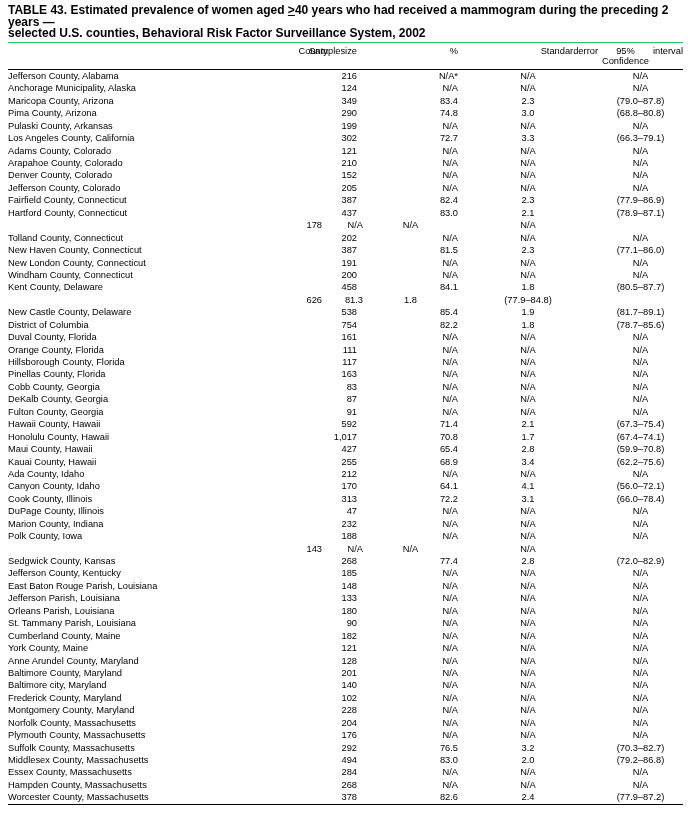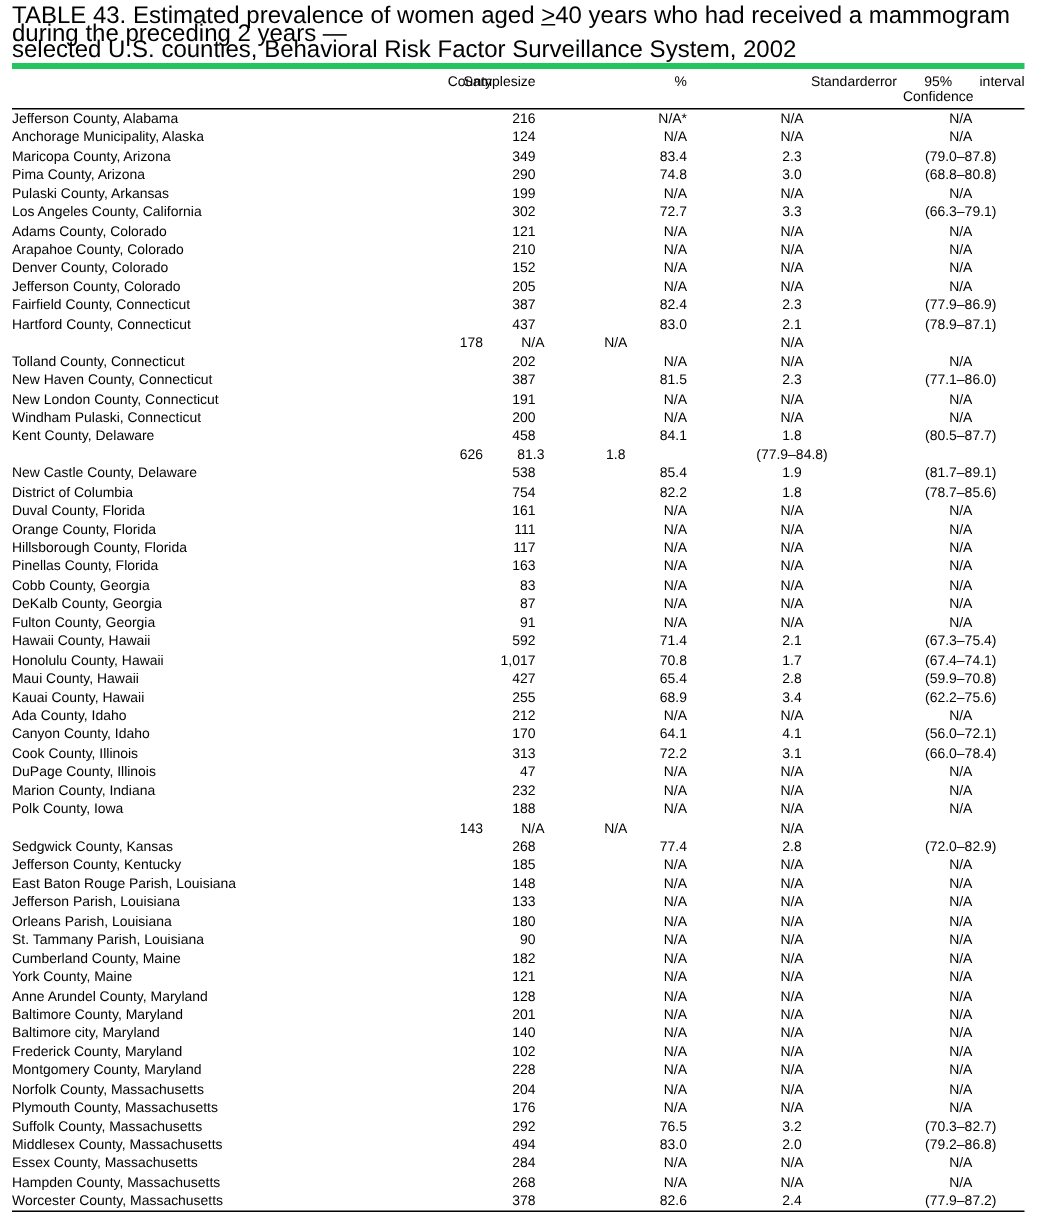--- a/index.html
+++ b/index.html
@@ -7,25 +7,25 @@
   body {
     width: 691px;
     height: 819px;
     font-family: "Liberation Sans", sans-serif;
     color: #000;
     overflow: hidden;
   }
   .page { padding: 5px 8px 0 8px; }
 
   .title {
-    font-size: 16px;
-    font-weight: normal;
+    font-size: 12px;
+    font-weight: bold;
     line-height: 11.6px;
     padding-bottom: 2px;
-    border-bottom: 4px solid #22c55e;
+    border-bottom: 1px solid #22c55e;
   }
   .gte { text-decoration: underline; text-underline-offset: 1px; }
 
   .grid-cols {
     display: grid;
     grid-template-columns: 320px 35px 95px 140px 85px;
   }
 
   .hdr {
     font-size: 9.3px;
@@ -205,21 +205,21 @@
 
   <div class="row grid-cols">
     <div class="c-county">New London County, Connecticut</div>
     <div class="c-n">191</div>
     <div class="c-pct">N/A</div>
     <div class="c-se">N/A</div>
     <div class="c-ci">N/A</div>
   </div>
 
   <div class="row grid-cols">
-    <div class="c-county">Windham Pulaski, Connecticut</div>
+    <div class="c-county">Windham County, Connecticut</div>
     <div class="c-n">200</div>
     <div class="c-pct">N/A</div>
     <div class="c-se">N/A</div>
     <div class="c-ci">N/A</div>
   </div>
 
   <div class="row grid-cols">
     <div class="c-county">Kent County, Delaware</div>
     <div class="c-n">458</div>
     <div class="c-pct">84.1</div>

